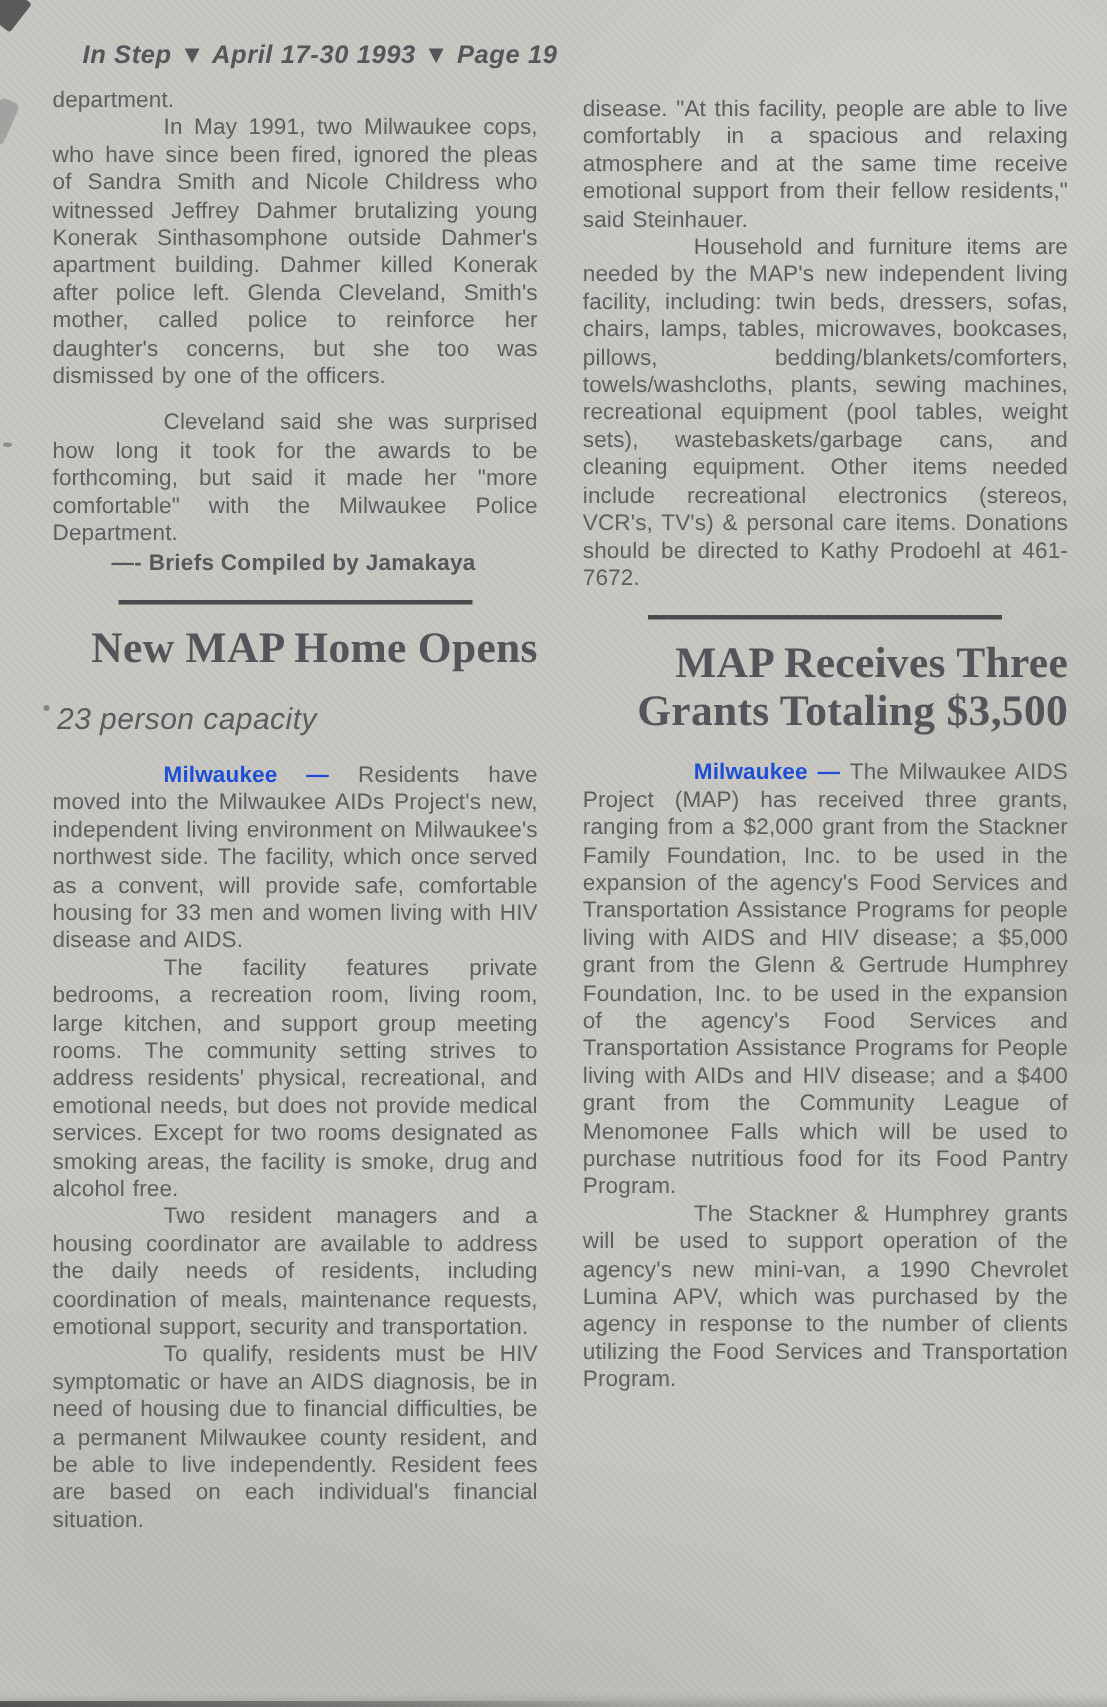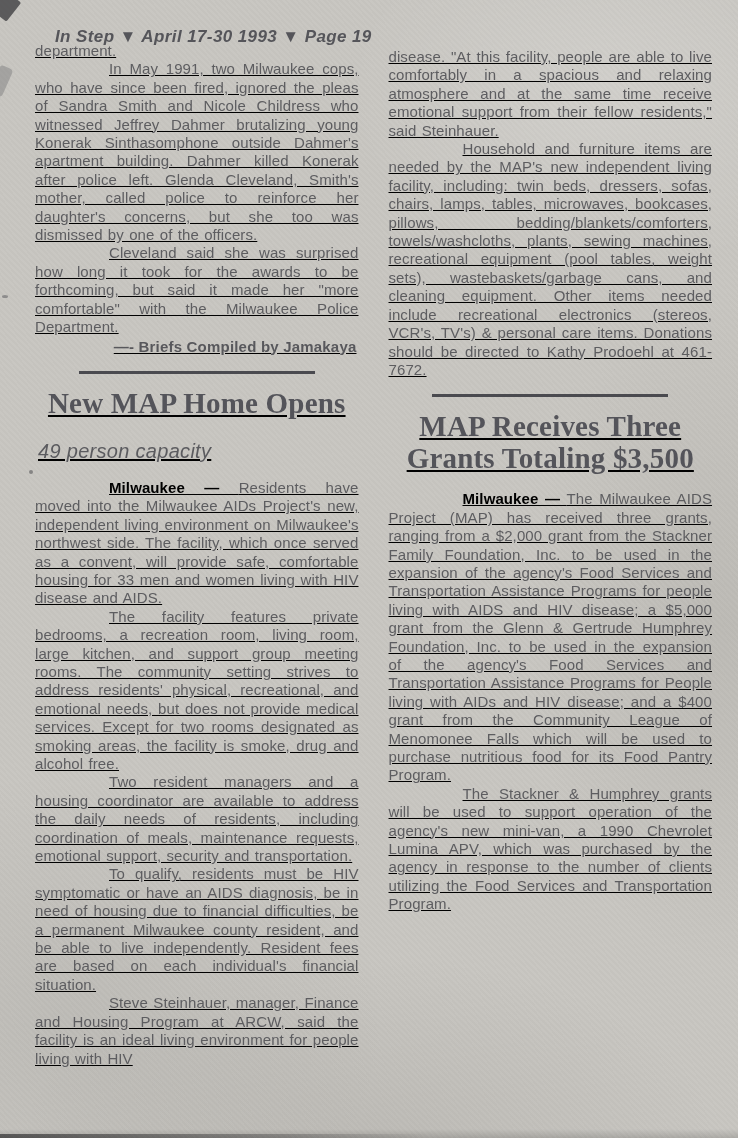--- a/index.html
+++ b/index.html
@@ -13,44 +13,44 @@
       radial-gradient(ellipse 300px 520px at 98% 55%, rgba(120,118,112,.14), transparent 65%),
       radial-gradient(ellipse 500px 260px at 50% 100%, rgba(90,88,84,.10), transparent 70%),
       repeating-linear-gradient(47deg, rgba(0,0,0,.016) 0 2px, rgba(255,255,255,.016) 2px 4px);
   }
   .page-header {
     position:absolute; top:27px; left:55px;
     font-style:italic; font-weight:bold; font-size:17px; letter-spacing:.4px;
     color:#55555a;
   }
   .columns {
-    position:absolute; top:42px; left:35px; width:677px;
-    display:flex; gap:30px;text-decoration:underline;
+    position:absolute; top:58px; left:35px; width:677px;
+    display:flex; gap:30px;
   }
   .col { width:325px; }
   .col.right { width:325px; padding-top:6px; }
   .p {
     margin:0; text-align:justify;
     font-size:15px; line-height:18.4px; color:#5d5d60;
     letter-spacing:.1px; word-spacing:1px;
   }
-  .p b { font-weight:bold; color:#000000;margin-top:28px; }
+  .p b { font-weight:bold; color:#1d4ed8;margin-top:28px; }
   .indent { text-indent:74px; }
-  .gap { }
+  .gap { margin-top:13px; }
   .byline {
-    margin:1px 2px 0 0; text-align:right; font-weight:bold;
+    margin:1px 2px 0 0; text-align:center; font-weight:bold;
     font-size:15px; line-height:18.4px; color:#58585c; letter-spacing:.2px;
   }
   .rule {
     height:0; border-top:3px solid #4a4a4f; width:236px; margin:15px auto 0;
   }
   .headline {
     font-family:"Liberation Serif", serif; font-weight:700;
     font-size:29px; line-height:32px; color:#54545a;
-    margin:8px 0 0; letter-spacing:.2px; text-align:center;
+    margin:8px 0 0; letter-spacing:.2px; text-align:right;
   }
   .subhead {
     margin:21px 0 0 3px; font-style:italic; font-size:20px;
     color:#5b5b5f; letter-spacing:.3px;
   }
   .subhead + .p, .headline + .p { margin-top:16px; }
   .rule + .headline { margin-top:13px; }
   
   .corner-mark {
     position:absolute; top:-9px; left:-13px; width:30px; height:24px;
@@ -90,26 +90,25 @@
 <div class="page-header">In Step ▼ April 17-30 1993 ▼ Page 19</div>
 
 <div class="columns">
   <div class="col left" id="col-left">
       <p class="p">department.</p>
       <p class="p indent">In May 1991, two Milwaukee cops, who have since been fired, ignored the pleas of Sandra Smith and Nicole Childress who witnessed Jeffrey Dahmer brutalizing young Konerak Sinthasomphone outside Dahmer's apartment building. Dahmer killed Konerak after police left. Glenda Cleveland, Smith's mother, called police to reinforce her daughter's concerns, but she too was dismissed by one of the officers.</p>
       <p class="p indent gap">Cleveland said she was surprised how long it took for the awards to be forthcoming, but said it made her "more comfortable" with the Milwaukee Police Department.</p>
       <p class="byline">—- Briefs Compiled by Jamakaya</p>
       <div class="rule"></div>
       <h2 class="headline">New MAP Home Opens</h2>
-      <p class="subhead">49 person capacity</p>
+      <p class="subhead">23 person capacity</p>
       <p class="p indent"><b>Milwaukee — </b>Residents have moved into the Milwaukee AIDs Project's new, independent living environment on Milwaukee's northwest side. The facility, which once served as a convent, will provide safe, comfortable housing for 33 men and women living with HIV disease and AIDS.</p>
       <p class="p indent">The facility features private bedrooms, a recreation room, living room, large kitchen, and support group meeting rooms. The community setting strives to address residents' physical, recreational, and emotional needs, but does not provide medical services. Except for two rooms designated as smoking areas, the facility is smoke, drug and alcohol free.</p>
       <p class="p indent">Two resident managers and a housing coordinator are available to address the daily needs of residents, including coordination of meals, maintenance requests, emotional support, security and transportation.</p>
       <p class="p indent">To qualify, residents must be HIV symptomatic or have an AIDS diagnosis, be in need of housing due to financial difficulties, be a permanent Milwaukee county resident, and be able to live independently. Resident fees are based on each individual's financial situation.</p>
-      <p class="p indent">Steve Steinhauer, manager, Finance and Housing Program at ARCW, said the facility is an ideal living environment for people living with HIV</p>
     </div>
   <div class="col right" id="col-right">
       <p class="p">disease. "At this facility, people are able to live comfortably in a spacious and relaxing atmosphere and at the same time receive emotional support from their fellow residents," said Steinhauer.</p>
       <p class="p indent">Household and furniture items are needed by the MAP's new independent living facility, including: twin beds, dressers, sofas, chairs, lamps, tables, microwaves, bookcases, pillows, bedding/blankets/comforters, towels/washcloths, plants, sewing machines, recreational equipment (pool tables, weight sets), wastebaskets/garbage cans, and cleaning equipment. Other items needed include recreational electronics (stereos, VCR's, TV's) &amp; personal care items. Donations should be directed to Kathy Prodoehl at 461-7672.</p>
       <div class="rule"></div>
       <h2 class="headline">MAP Receives Three Grants Totaling $3,500</h2>
       <p class="p indent"><b>Milwaukee — </b>The Milwaukee AIDS Project (MAP) has received three grants, ranging from a $2,000 grant from the Stackner Family Foundation, Inc. to be used in the expansion of the agency's Food Services and Transportation Assistance Programs for people living with AIDS and HIV disease; a $5,000 grant from the Glenn &amp; Gertrude Humphrey Foundation, Inc. to be used in the expansion of the agency's Food Services and Transportation Assistance Programs for People living with AIDs and HIV disease; and a $400 grant from the Community League of Menomonee Falls which will be used to purchase nutritious food for its Food Pantry Program.</p>
       <p class="p indent">The Stackner &amp; Humphrey grants will be used to support operation of the agency's new mini-van, a 1990 Chevrolet Lumina APV, which was purchased by the agency in response to the number of clients utilizing the Food Services and Transportation Program.</p>
     </div>
 </div>

